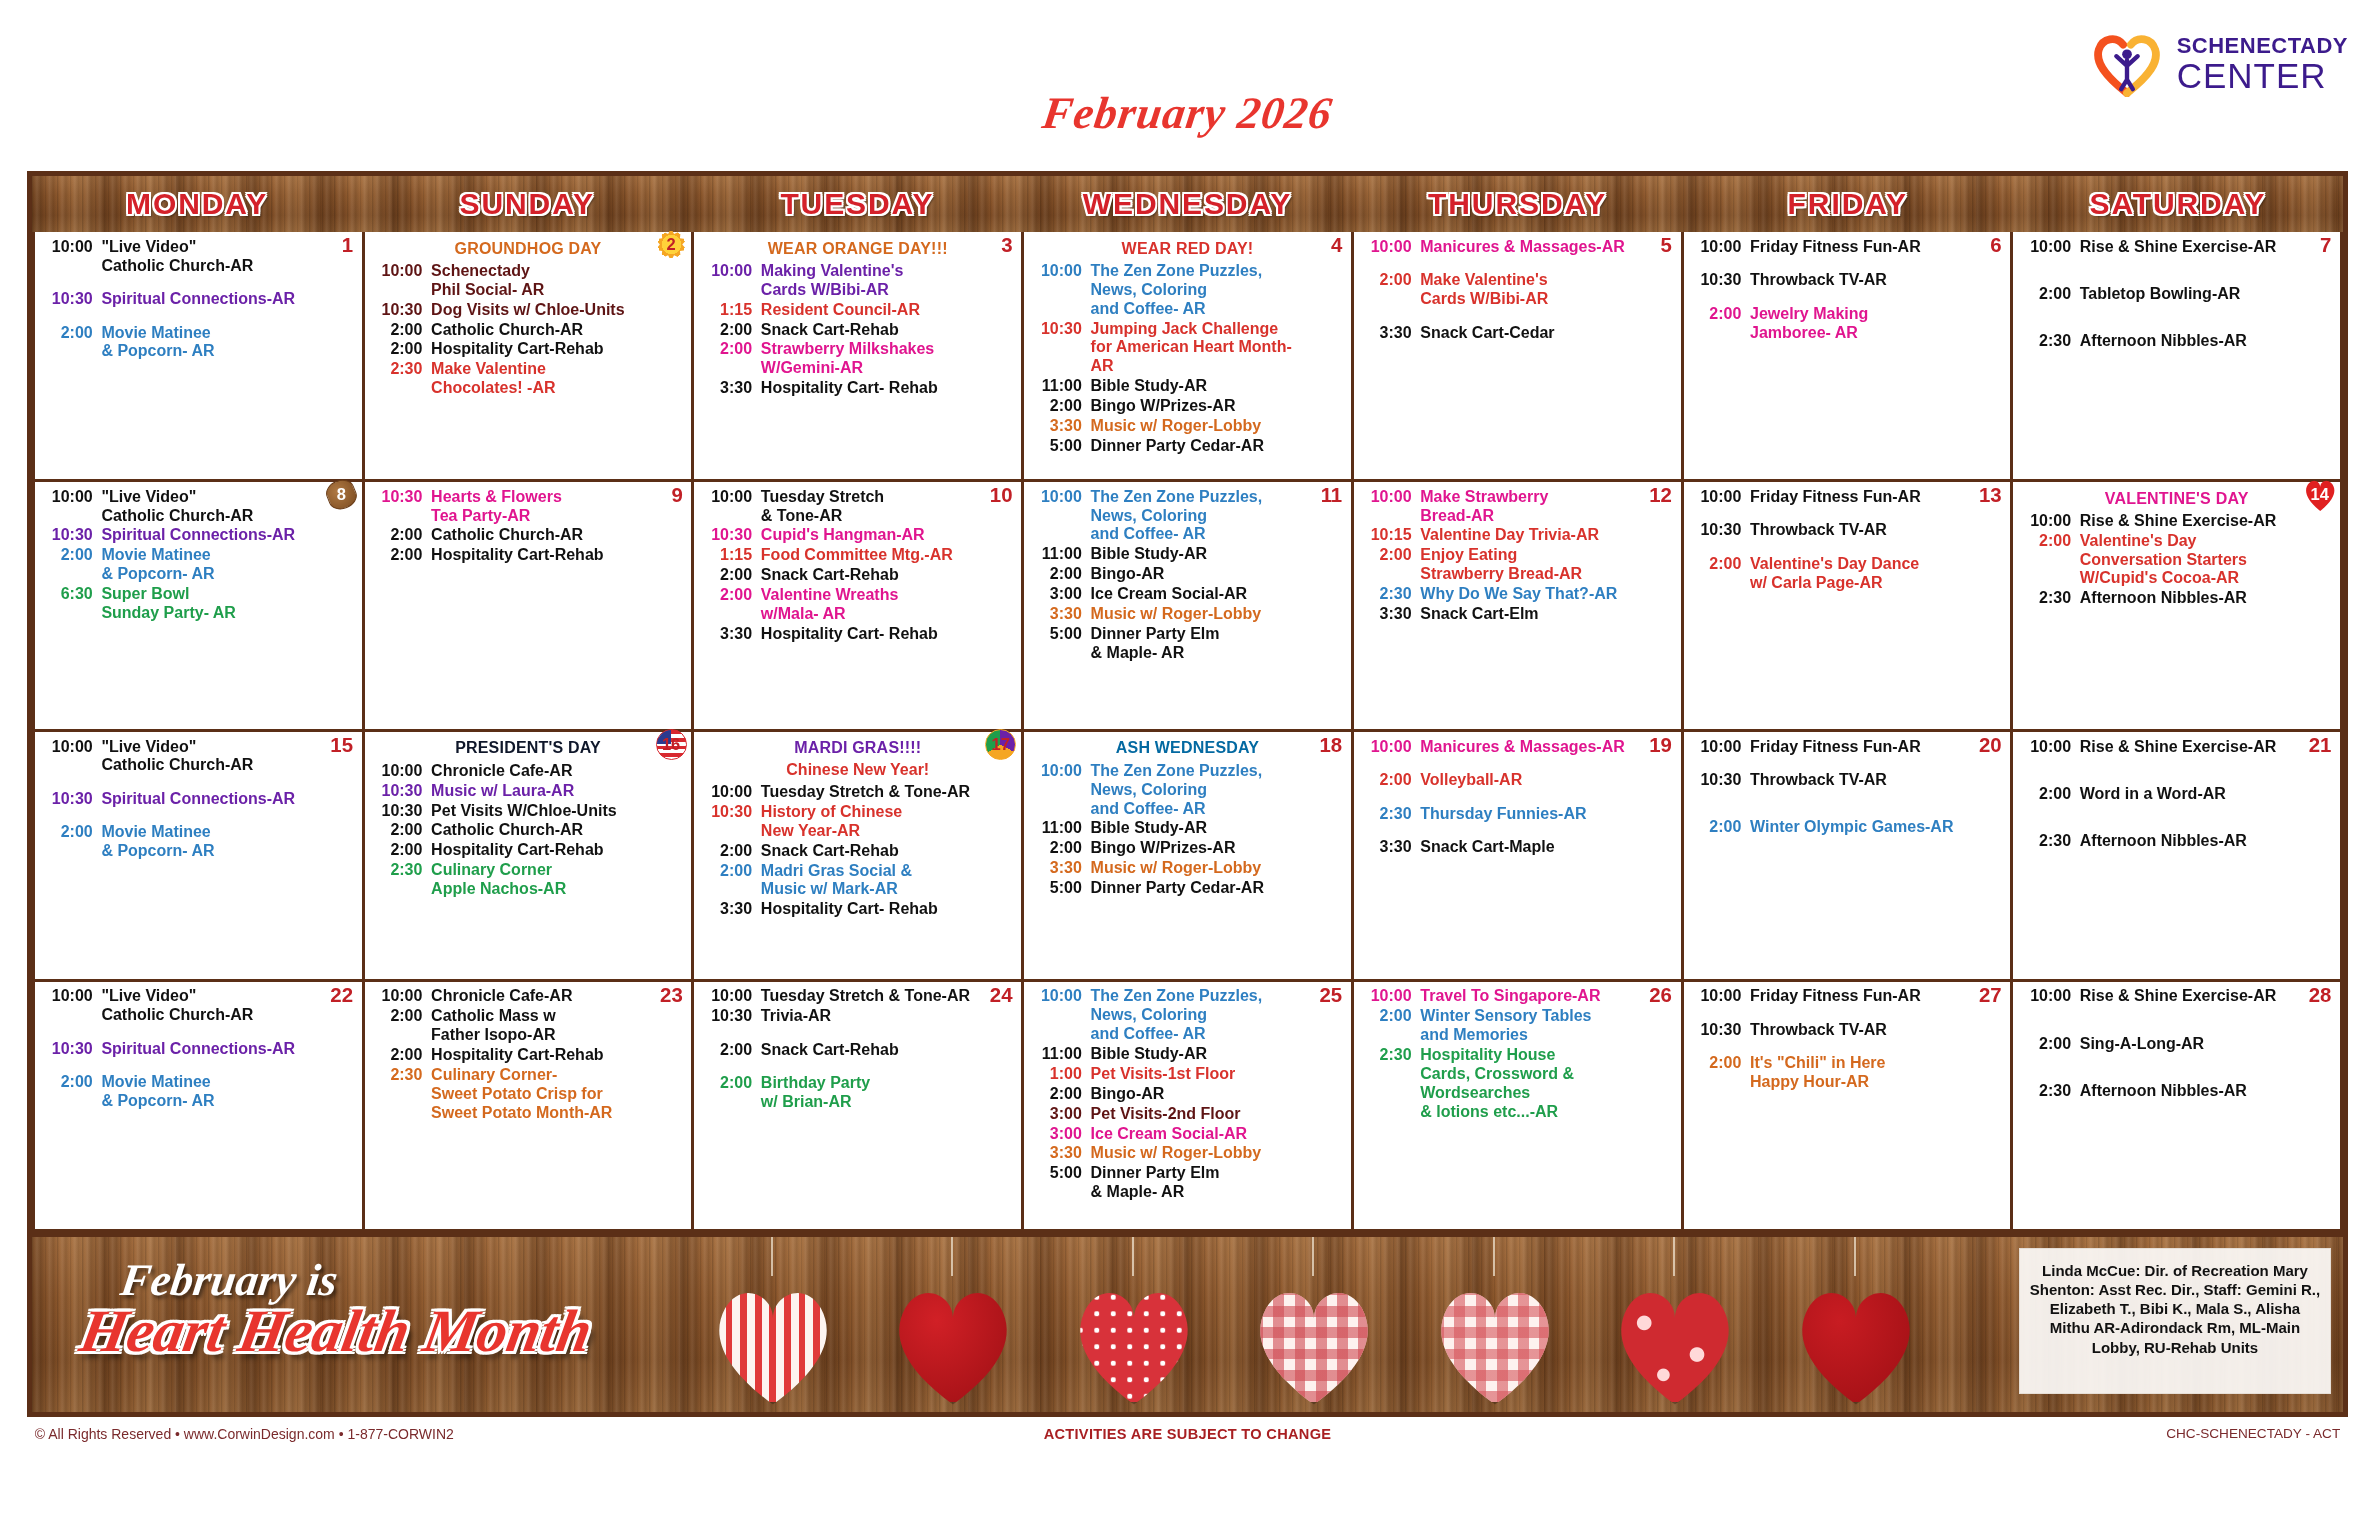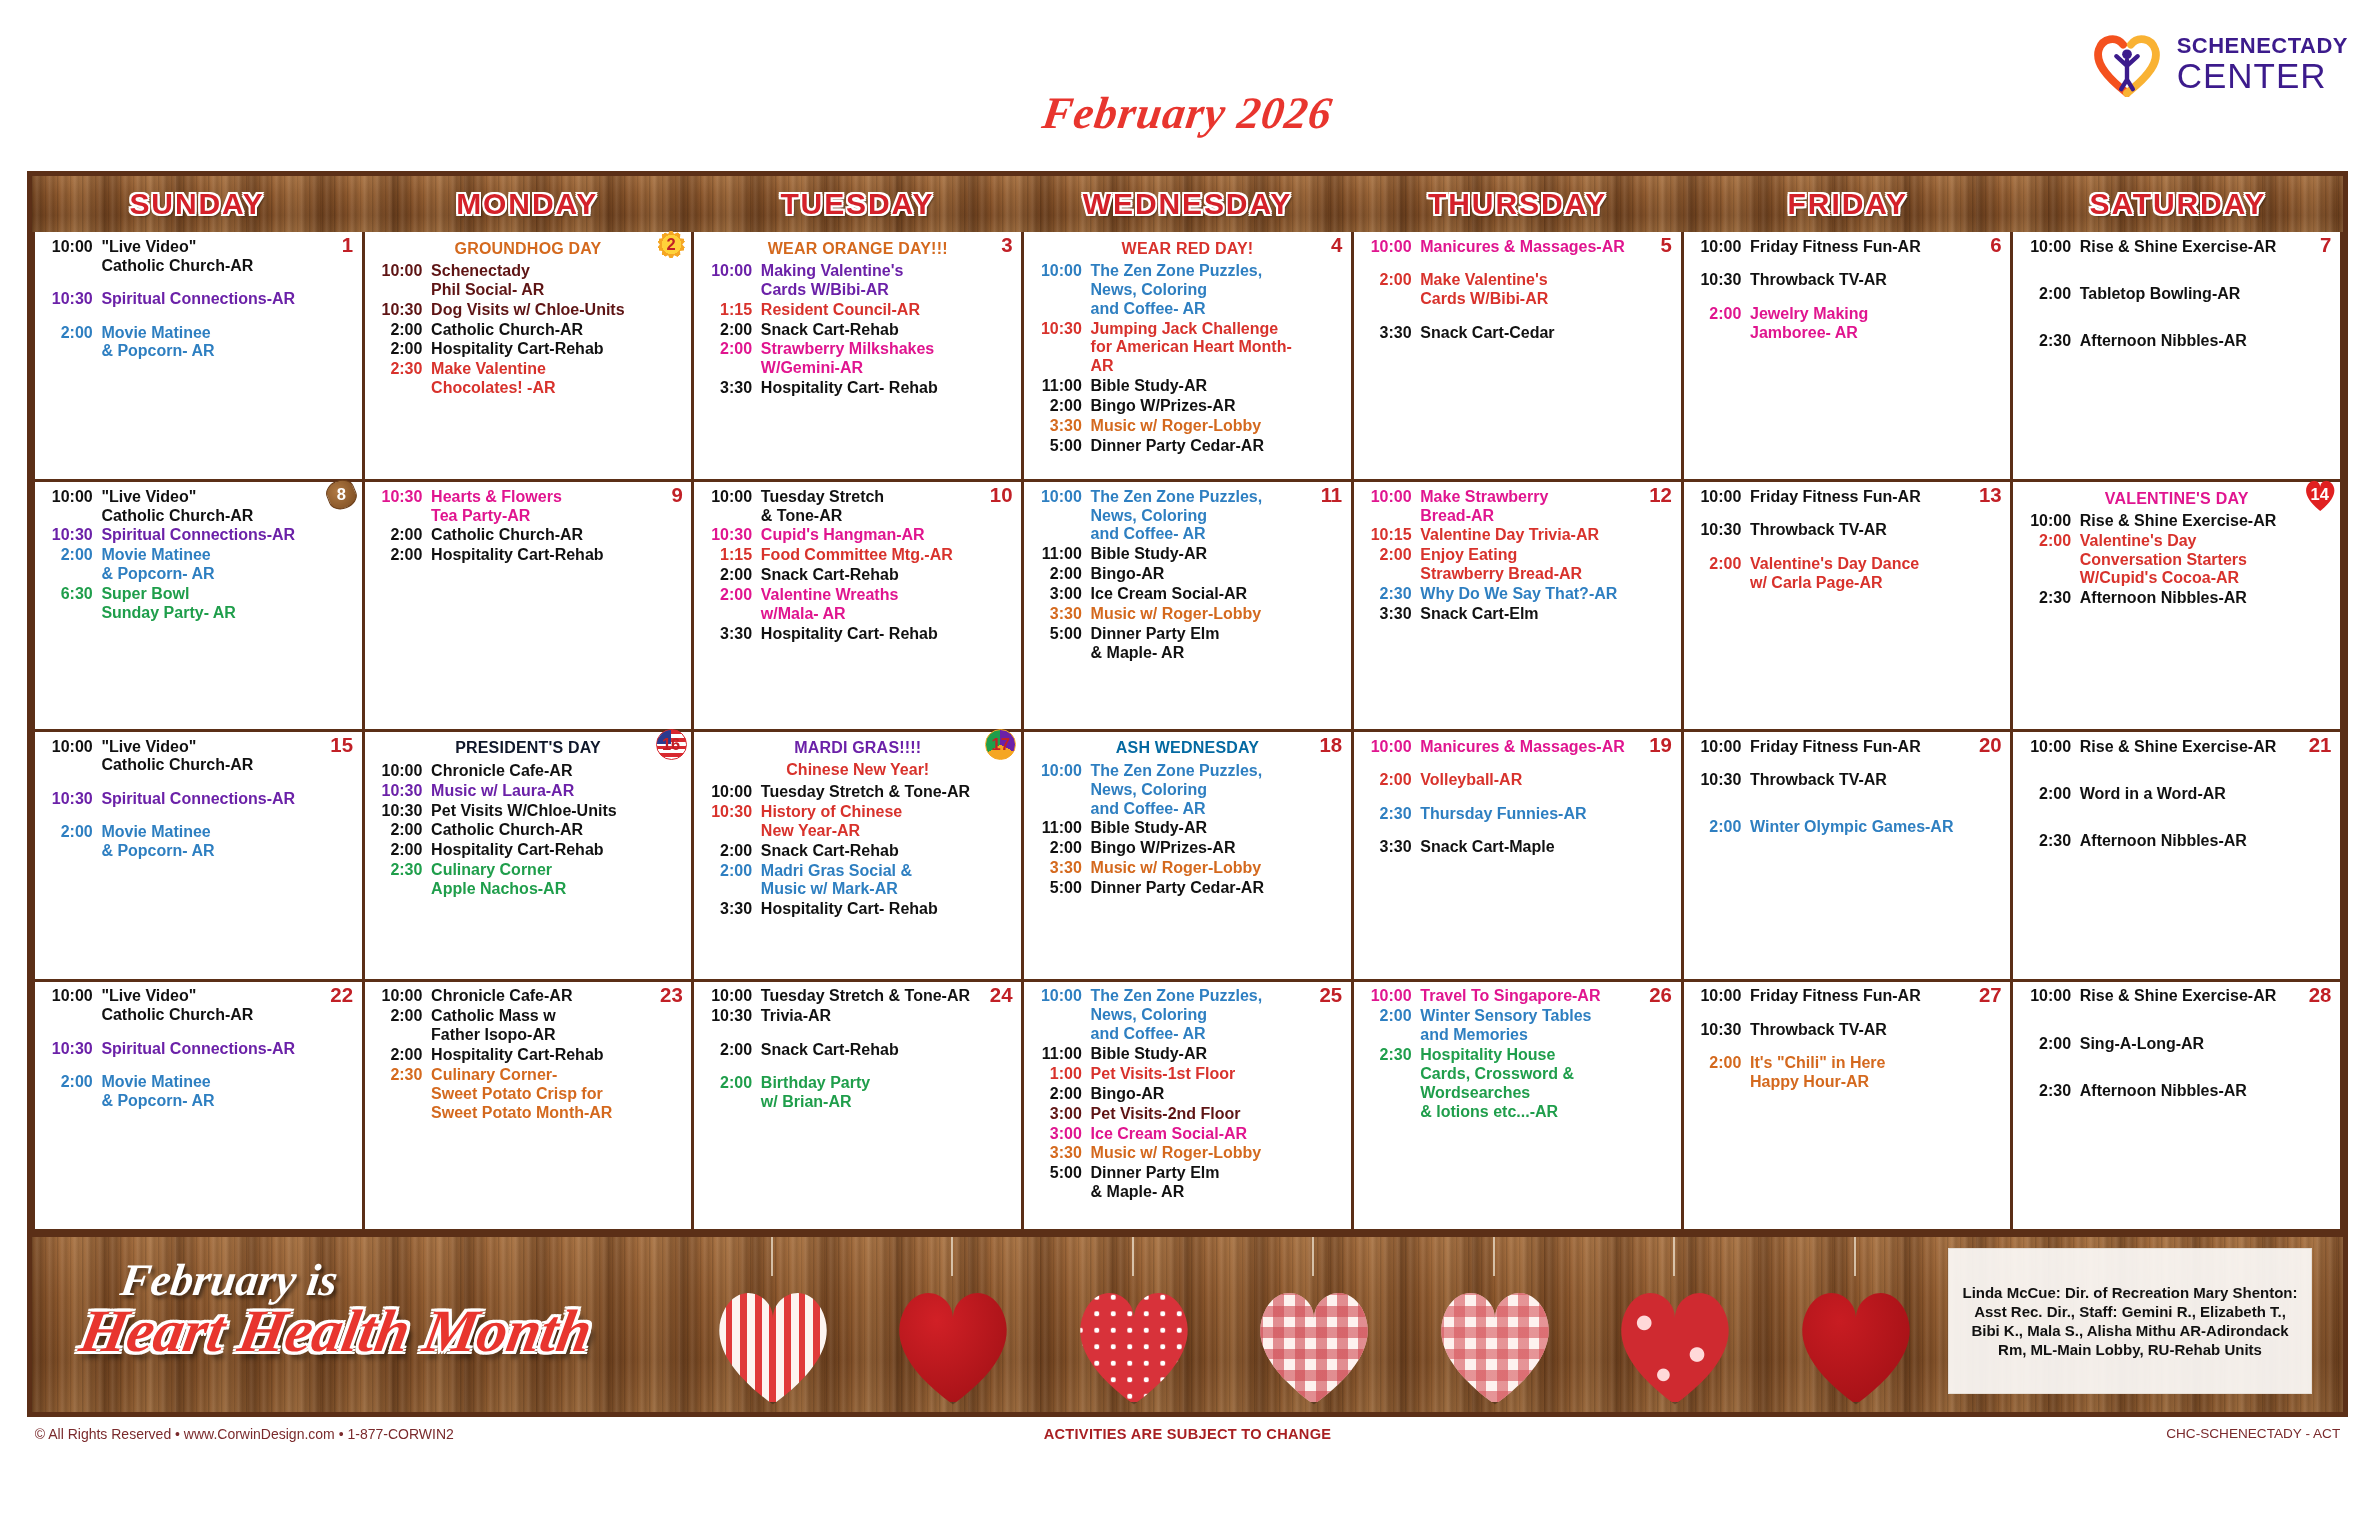--- a/index.html
+++ b/index.html
@@ -79,22 +79,22 @@
          font-family:"Liberation Serif",serif;text-shadow:2.9px 2.9px 3.9px rgba(0,0,0,.5);transform:skewX(-8deg);}
   .hhm{position:absolute;left:49px;top:60px;font-size:60px;font-weight:700;font-style:italic;color:#e8352e;
        font-family:"Liberation Serif",serif;transform:skewX(-10deg);
        text-shadow:-2.9px -2.9px 0 #fff,2.9px -2.9px 0 #fff,-2.9px 2.9px 0 #fff,2.9px 2.9px 0 #fff,0 -2.9px 0 #fff,0 2.9px 0 #fff,-2.9px 0 0 #fff,2.9px 0 0 #fff,5.8px 6.8px 5.8px rgba(0,0,0,.45);}
   .hearts{position:absolute;left:679px;top:0;width:1281px;height:180px;}
   .hg{position:absolute;top:25px;width:120px;height:142px;}
   .hstring{position:absolute;left:50%;top:-25px;width:1.9px;height:39px;background:#e8d9c4;opacity:.8;}
   .hshape{position:absolute;left:0;top:27px;width:120px;height:113px;
           clip-path:path("M62 116 C 10 78, 0 46, 14 20 C 30 -8, 62 6, 62 30 C 62 6, 94 -8, 110 20 C 124 46, 114 78, 62 116 Z");
           box-shadow:2.9px 4.9px 6.8px rgba(0,0,0,.35);}
-  .staffbox{position:absolute;right:31px;top:11.6px;width:364px;height:146px;background:rgba(252,250,248,.93);
-            border:1px solid #e6ded6;padding:11.6px 9.7px;box-sizing:border-box;display:flex;align-items:center;justify-content:center;}
+  .staffbox{position:absolute;right:12px;top:11.6px;width:312px;height:146px;background:rgba(252,250,248,.93);
+            border:1px solid #e6ded6;padding:11.6px 9.7px;box-sizing:border-box;display:flex;align-items:flex-start;justify-content:center;}
   .staffbox p{margin:0;text-align:center;font-size:15px;font-weight:700;color:#111;line-height:1.28;}
 
   
   .footer{position:relative;height:39px;margin:0 27px;}
   .f-left{position:absolute;left:7.8px;top:9.7px;font-size:14px;color:#7a2a2c;}
   .f-mid{position:absolute;left:0;right:0;top:9.7px;text-align:center;font-size:14.6px;font-weight:700;color:#a81f22;letter-spacing:0.3px;}
   .f-right{position:absolute;right:7.8px;top:9.7px;font-size:13.6px;color:#7a2a2c;}
 </style>
 </head>
 <body>
@@ -115,24 +115,24 @@
       <div class="logo-text">
         <span class="logo-l1">SCHENECTADY</span>
         <span class="logo-l2">CENTER</span>
       </div>
     </div>
   </div>
 
   <div class="calwrap">
     <div class="dayband wood" id="dayband">
         <div class="dh">
+          <span>MONDAY</span>
+        </div>
+        <div class="dh">
           <span>SUNDAY</span>
-        </div>
-        <div class="dh">
-          <span>MONDAY</span>
         </div>
         <div class="dh">
           <span>TUESDAY</span>
         </div>
         <div class="dh">
           <span>WEDNESDAY</span>
         </div>
         <div class="dh">
           <span>THURSDAY</span>
         </div>

